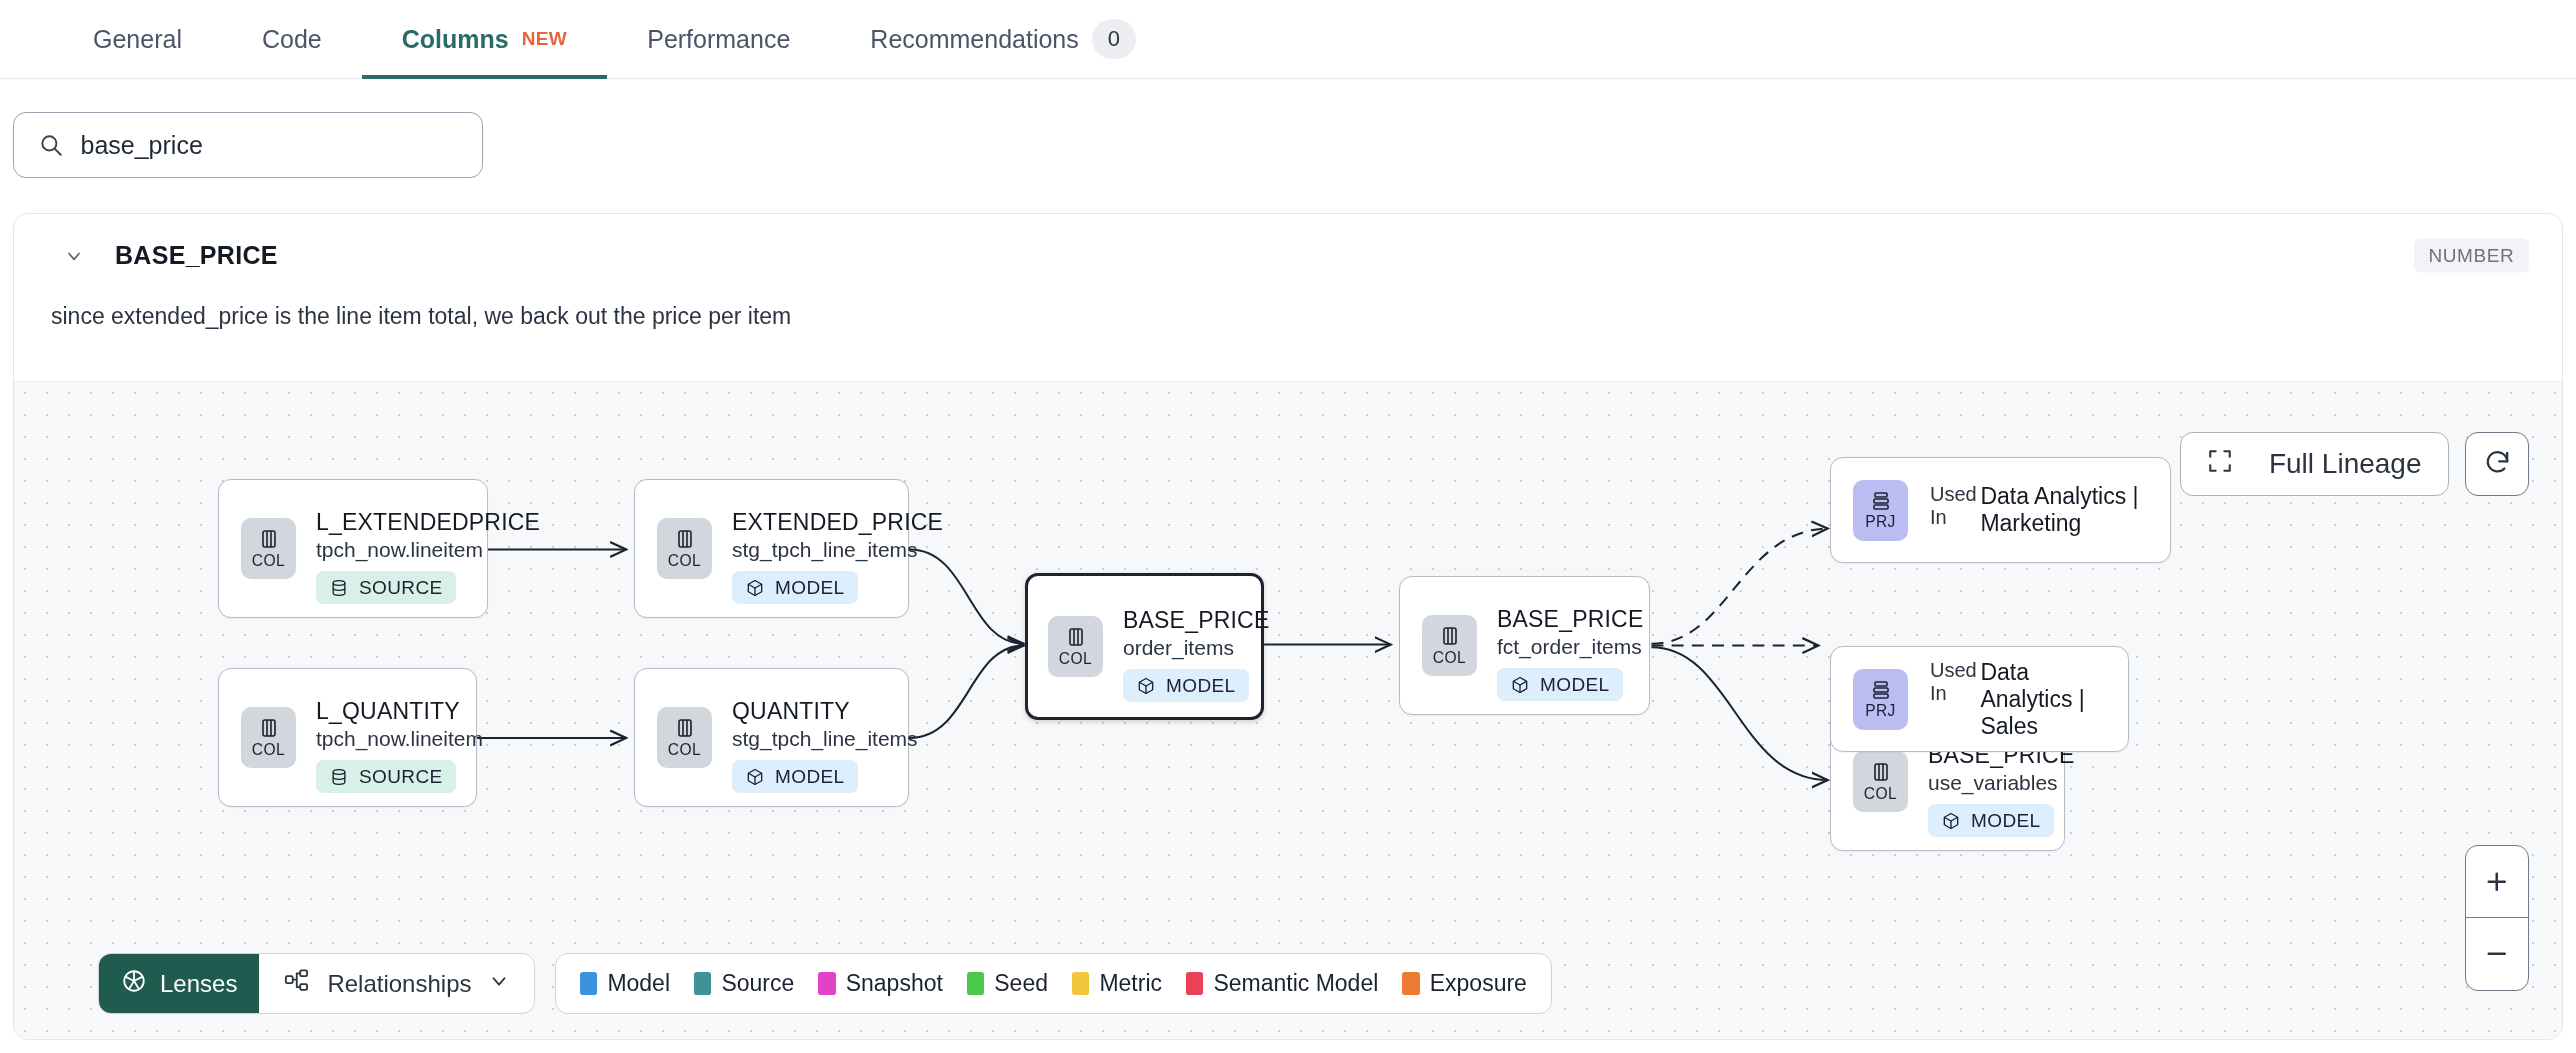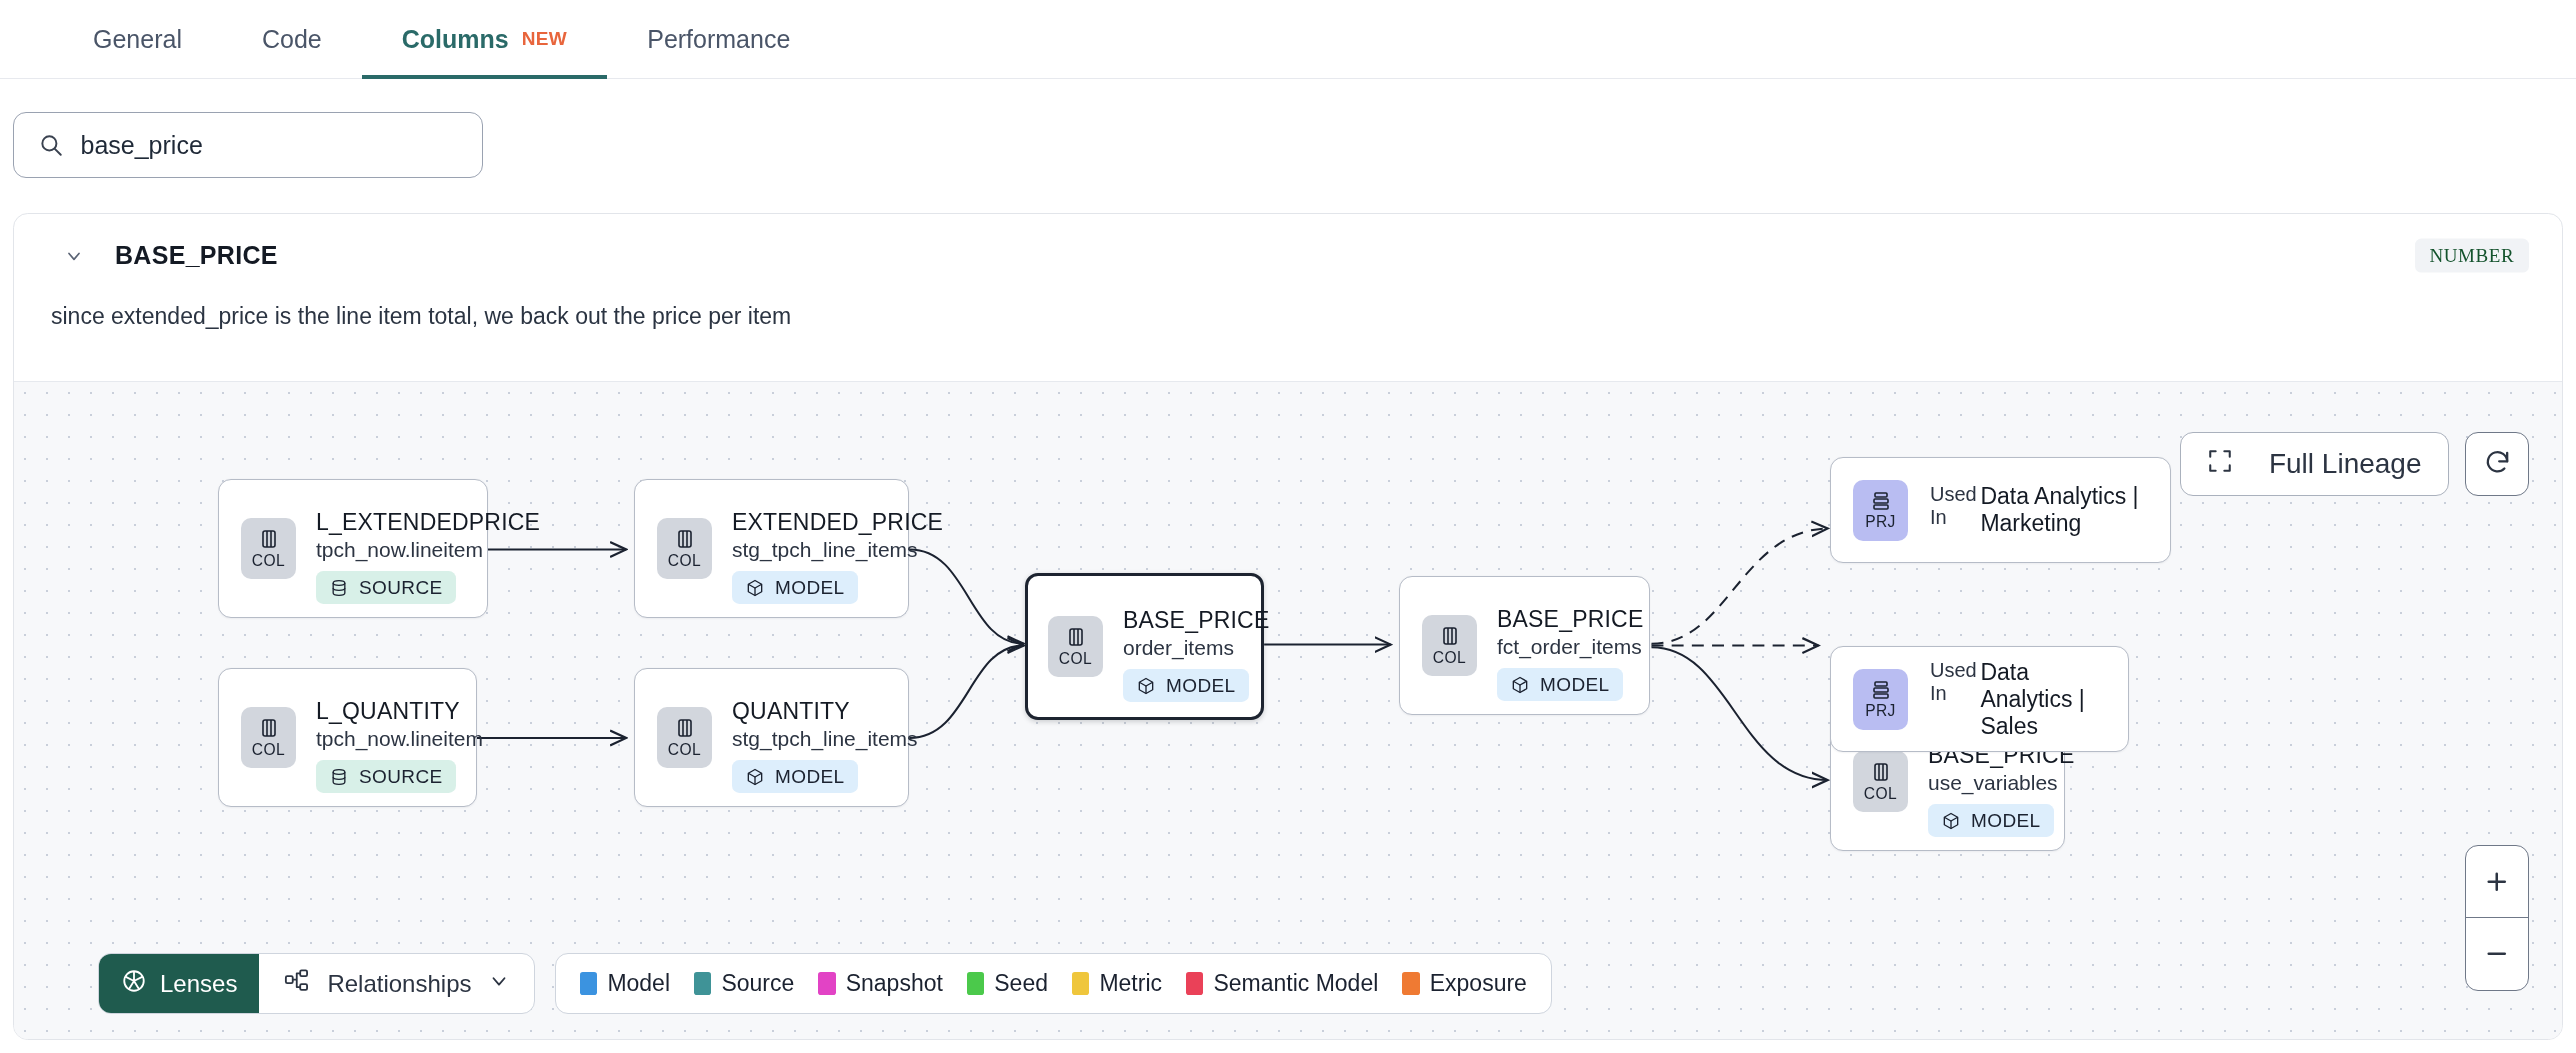--- a/index.html
+++ b/index.html
@@ -69,23 +69,23 @@
   }
   .colhead {
     position: relative; height: 83px;
     display: flex; align-items: center;
     padding: 0 33px 0 50px;
   }
   .chev { margin-right: 31px; display: flex; }
   .colname { font-size: 25px; font-weight: bold; letter-spacing: 0.3px; color: #141a24; }
   .typebadge {
     position: absolute; right: 33px; top: 50%; transform: translateY(-50%);
-    background: #f1f3f6; color: #14532d;
+    background: #f1f3f6; color: #737373;
     font-size: 19px; letter-spacing: 0.6px;
-    padding: 6.4px 14.7px; border-radius: 6.4px; font-family: Liberation Serif, serif;
+    padding: 6.4px 14.7px; border-radius: 6.4px;
   }
   .coldesc {
     padding: 5.5px 0 24px 37px;
     font-size: 23px; color: #2b3442;
   }
 
   
   .canvas {
     position: absolute; left: 0; right: 0; top: 167px; bottom: 0;
     background-color: #f7f8fa;
@@ -194,20 +194,24 @@
   </div>
   <div class="tab">
     <span>Code</span>
   </div>
   <div class="tab active">
     <span>Columns</span>
     <span class="newflag">NEW</span>
   </div>
   <div class="tab">
     <span>Performance</span>
+  </div>
+  <div class="tab">
+    <span>Recommendations</span>
+    <span class="countbadge">0</span>
   </div>
 </div>
 
 <div class="searchbox">
   <span class="sicon">
     <svg width="26" height="26" viewBox="0 0 24 24" fill="none" stroke="#3a4250" stroke-width="1.8">
       <circle cx="10.5" cy="10.5" r="6.5"></circle>
         <line x1="15.3" y1="15.3" x2="21" y2="21" stroke-linecap="round"></line>
     </svg>
   </span>

